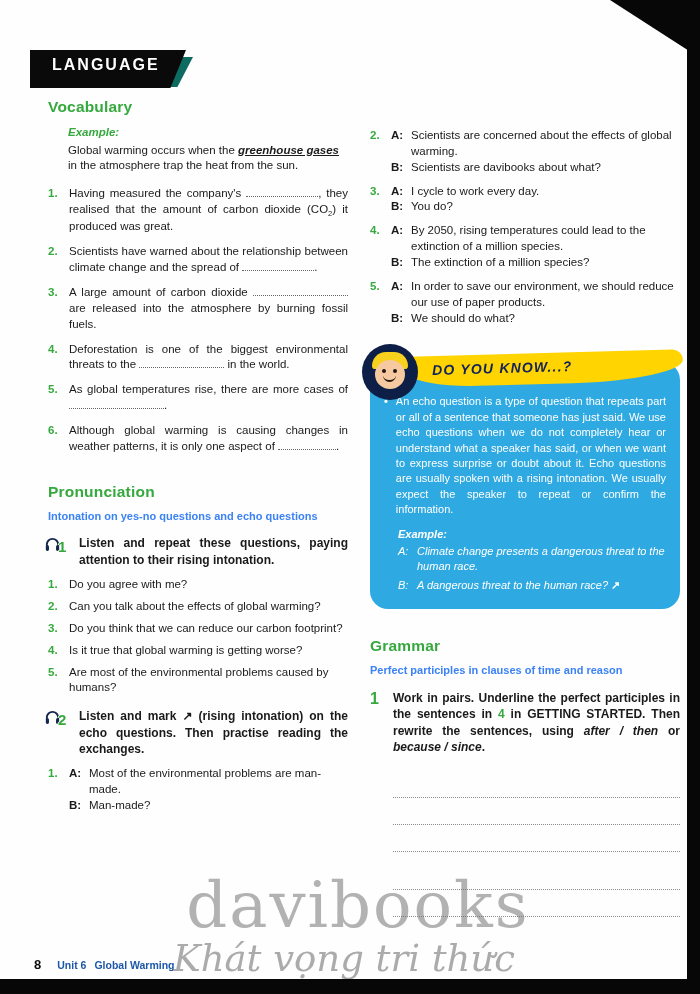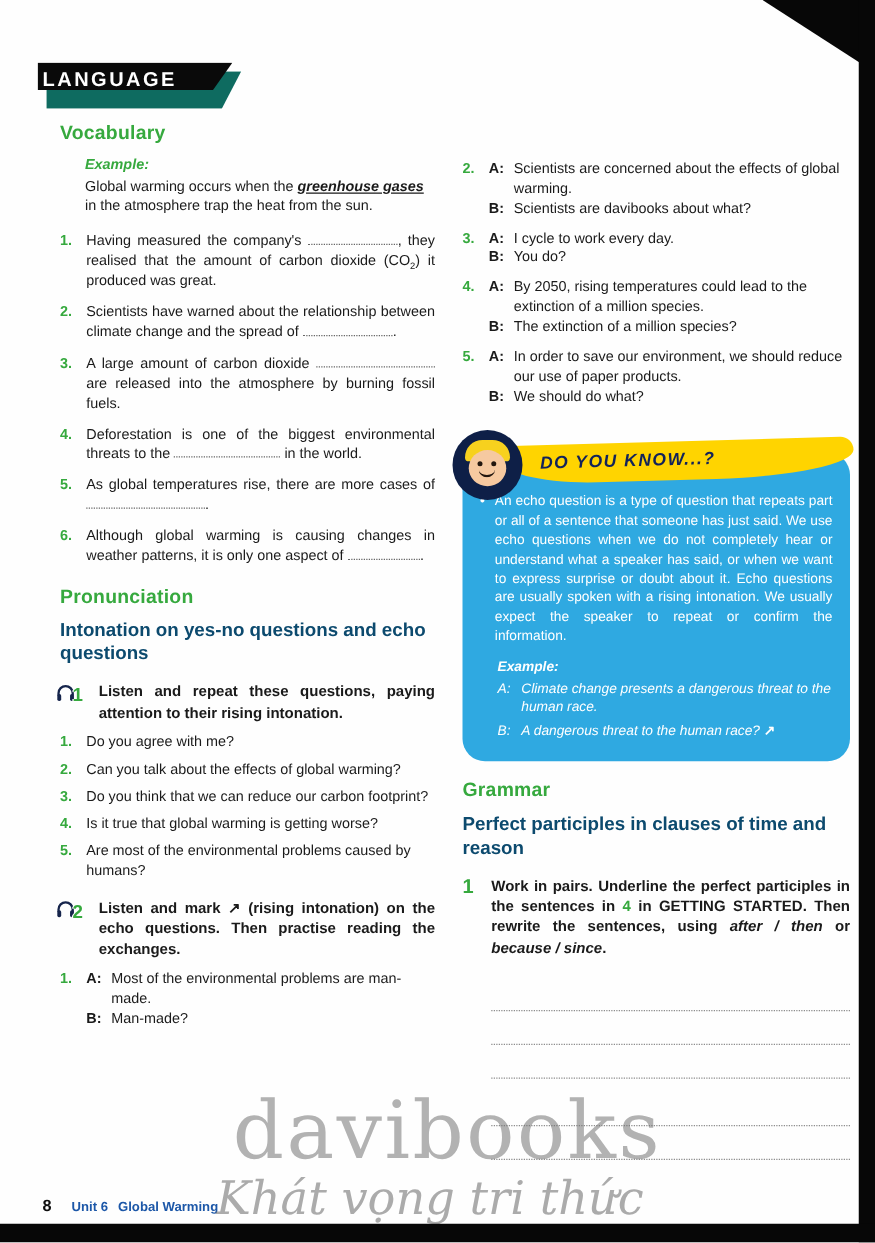--- a/index.html
+++ b/index.html
@@ -10,31 +10,31 @@
   }
   
   .edge-right { position:absolute; top:0; right:0; width:13px; height:100%; background:#070707; z-index:30; }
   .edge-bottom { position:absolute; left:0; bottom:0; width:100%; height:15px; background:#070707; z-index:30; }
   .edge-corner { position:absolute; top:0; right:0; width:90px; height:58px; background:#070707;
                  clip-path:polygon(0 0,100% 0,100% 100%); z-index:29; }
   
   .banner-wrap { position:absolute; left:30px; top:50px; z-index:2; }
   .banner-accent { position:absolute; left:7px; top:7px; width:156px; height:30px; background:#0e6b60;
                    clip-path:polygon(0 0,100% 0,90% 100%,0 100%); }
-  .banner { position:relative; width:156px; height:22px; background:#0a0a0a;
+  .banner { position:relative; width:156px; height:38px; background:#0a0a0a;
             clip-path:polygon(0 0,100% 0,90% 100%,0 100%);
             color:#fff; font-weight:bold; font-size:16px; letter-spacing:2px;
-            line-height:30px; padding-left:4px; }
+            line-height:30px; padding-left:22px; }
   
   .content { position:absolute; left:48px; top:98px; width:632px; display:flex; gap:22px; z-index:1; }
   .col.left { width:300px; flex:none; }
   .col.right { width:310px; flex:none; padding-top:30px; }
   .g-head { color:#36a93e; font-size:15.5px; font-weight:bold; letter-spacing:.2px; margin-bottom:9px; }
-  .t-head { color:#0c4a6e; font-size:15px; font-weight:bold; line-height:1.25; margin-bottom:9px; }
-  .section { margin-top:15px; }
+  .t-head { color:#3b82f6; font-size:11px; font-weight:bold; line-height:1.25; margin-bottom:9px; }
+  .section { margin-top:28px; }
   .indent { margin-left:20px; }
   .task-text { font-size:12px; font-weight:bold; line-height:1.38; margin-bottom:10px; text-align:justify; }
   .gref { color:#36a93e; font-weight:bold; }
   .example { font-size:11.5px; line-height:1.36; margin-bottom:12px; }
   .ex-label { color:#36a93e; font-style:italic; font-weight:bold; margin-bottom:2px; }
   .uline { font-style:italic; font-weight:bold; text-decoration:underline; }
   .vitem, .qitem { display:flex; gap:7px; font-size:11.5px; line-height:1.38; }
   .vitem { margin-bottom:9px; }
   .qitem { margin-bottom:6px; }
   .gnum { color:#36a93e; font-weight:bold; flex:none; width:14px; }

